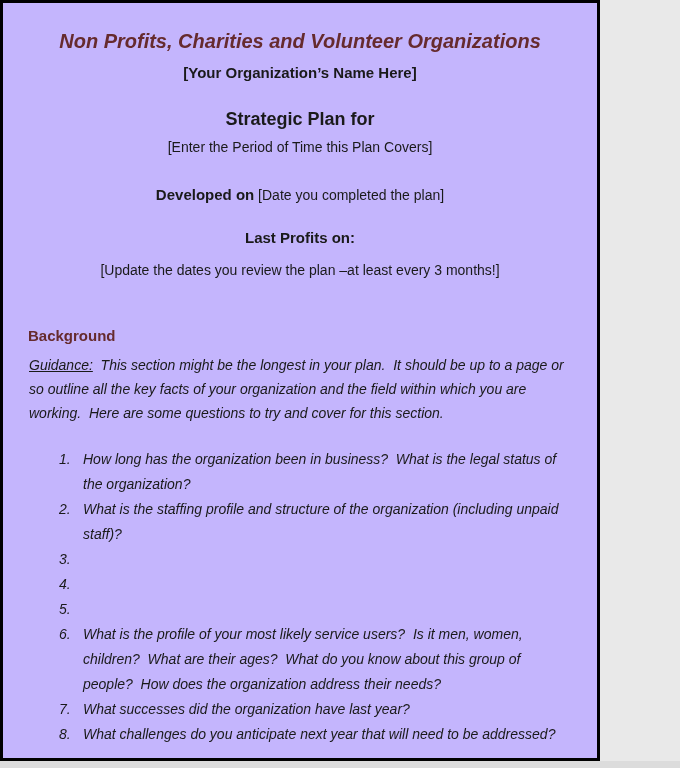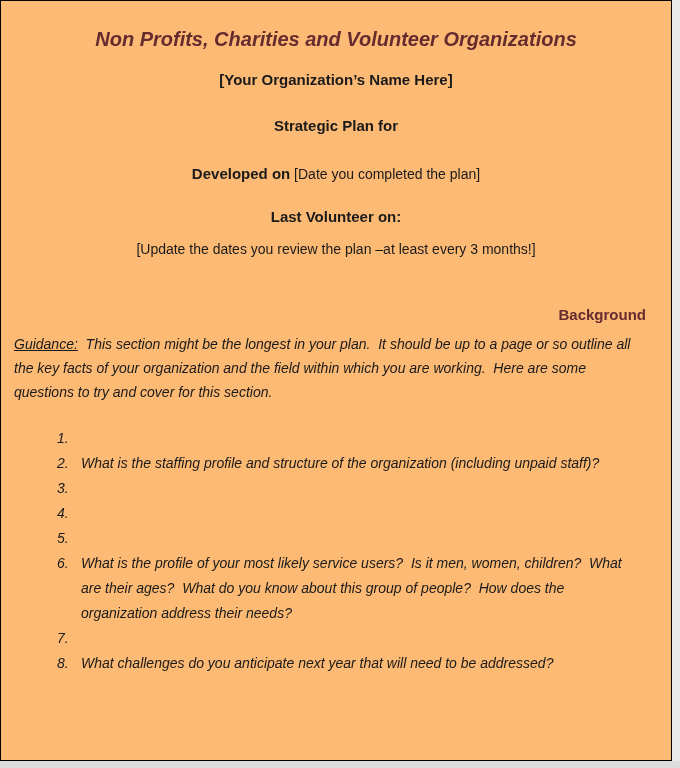--- a/index.html
+++ b/index.html
@@ -3,53 +3,53 @@
 <meta charset="utf-8">
 <style>
   html, body {
     margin: 0;
     padding: 0;
     background: #e9e9e9;
     font-family: "Liberation Sans", "DejaVu Sans", sans-serif;
   }
   .page {
     position: relative;
-    width: 672px;
+    width: 600px;
     height: 761px;
     box-sizing: border-box;
-    background: #fdba74;
-    border: 1px solid #000000;
+    background: #c4b5fd;
+    border: 3px solid #000000;
     overflow: hidden;
     color: #1a1a1a;
   }
   .bottom-strip {
     width: 680px;
     height: 7px;
     background: #dcdcdc;
   }
   .center { text-align: center; }
 
   .doc-title {
     margin-top: 27px;
     font-size: 20px;
     font-weight: bold;
     font-style: italic;
     color: #662b2e;
     text-align: center;
     line-height: 23px;
   }
   .org-name {
-    margin-top: 20px;
+    margin-top: 11px;
     font-size: 15px;
     font-weight: bold;
     line-height: 18px;
   }
   .plan-for {
     margin-top: 28px;
-    font-size: 15px;
+    font-size: 18px;
     font-weight: bold;
     line-height: 18px;
   }
   .period {
     margin-top: 10px;
     font-size: 14px;
     line-height: 18px;
   }
   .developed {
     margin-top: 30px;
@@ -67,24 +67,23 @@
     margin-top: 14px;
     font-size: 14px;
     line-height: 18px;
   }
   .section-heading {
     margin: 48px 25px 0 25px;
     font-size: 15px;
     font-weight: bold;
     color: #662b2e;
     line-height: 18px;
-    text-align: right;
   }
   .guidance {
-    margin: 8px 25px 0 13px;
+    margin: 8px 25px 0 26px;
     font-size: 14px;
     font-style: italic;
     line-height: 24px;
     white-space: pre-wrap;
   }
   .guidance .guidance-label { text-decoration: underline; }
   .questions {
     margin-top: 22px;
     font-size: 14px;
     font-style: italic;
@@ -109,57 +108,60 @@
 <body>
 
 <div class="page">
 
   <div class="doc-title">Non Profits, Charities and Volunteer Organizations</div>
 
   <div class="org-name center">[Your Organization’s Name Here]</div>
 
   <div class="plan-for center">Strategic Plan for</div>
 
+  <div class="period center">[Enter the Period of Time this Plan Covers]</div>
 
   <div class="developed center">
     <span class="label">Developed on</span>
     <span>[Date you completed the plan]</span>
   </div>
 
-  <div class="last-reviewed center">Last Volunteer on:</div>
+  <div class="last-reviewed center">Last Profits on:</div>
 
   <div class="update-line center">[Update the dates you review the plan –at least every 3 months!]</div>
 
   <div class="section-heading">Background</div>
 
   <p class="guidance"><span class="guidance-label">Guidance:</span><span>  This section might be the longest in your plan.  It should be up to a page or so outline all the key facts of your organization and the field within which you are working.  Here are some questions to try and cover for this section.</span></p>
 
   <div class="questions">
     <div class="q-row">
       <span class="q-num">1.</span>
+      <span class="q-text">How long has the organization been in business?  What is the legal status of the organization?</span>
     </div>
     <div class="q-row">
       <span class="q-num">2.</span>
       <span class="q-text">What is the staffing profile and structure of the organization (including unpaid staff)?</span>
     </div>
     <div class="q-row">
       <span class="q-num">3.</span>
     </div>
     <div class="q-row">
       <span class="q-num">4.</span>
     </div>
     <div class="q-row">
       <span class="q-num">5.</span>
     </div>
     <div class="q-row">
       <span class="q-num">6.</span>
       <span class="q-text">What is the profile of your most likely service users?  Is it men, women, children?  What are their ages?  What do you know about this group of people?  How does the organization address their needs?</span>
     </div>
     <div class="q-row">
       <span class="q-num">7.</span>
+      <span class="q-text">What successes did the organization have last year?</span>
     </div>
     <div class="q-row">
       <span class="q-num">8.</span>
       <span class="q-text">What challenges do you anticipate next year that will need to be addressed?</span>
     </div>
   </div>
 
 </div>
 <div class="bottom-strip"></div>
 

